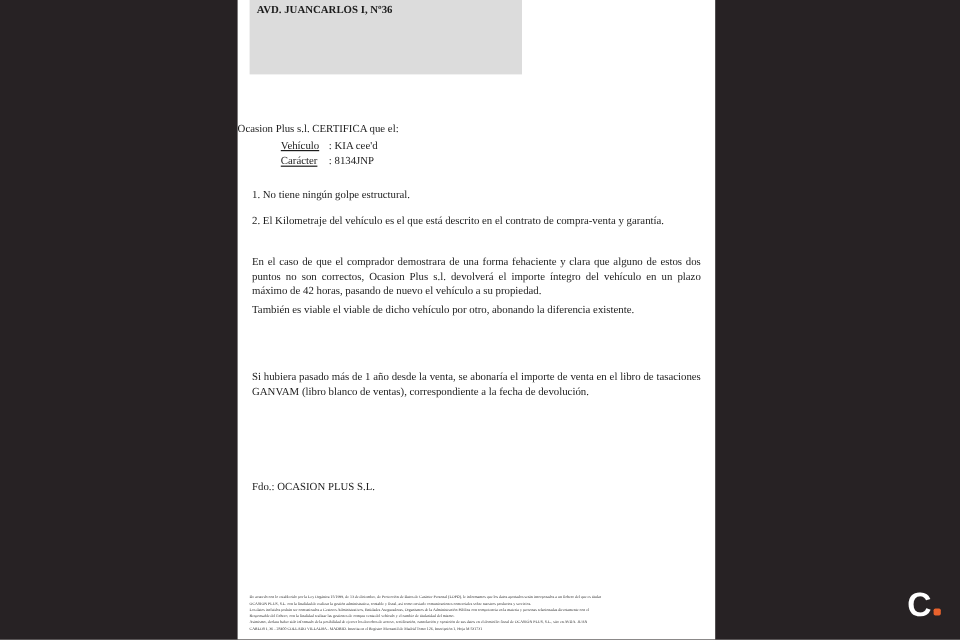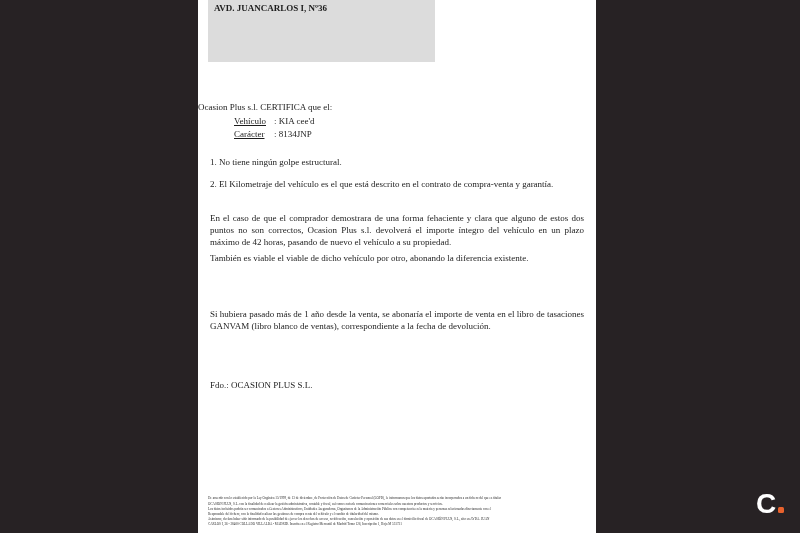--- a/index.html
+++ b/index.html
@@ -63,21 +63,21 @@
   .para{
     position:absolute;
     left:12px;
     width:374px;
     font-size:9px;
     line-height:12px;
     text-align:justify;
   }
   .signature{
     position:absolute;
-    left:12px;top:380px;
+    left:12px;top:400px;
     font-size:9px;
   }
   .legal{
     position:absolute;
     left:10px;top:496px;
     width:704px;
     transform:scale(0.546);
     transform-origin:left top;
     font-size:6px;
     line-height:9.6px;

